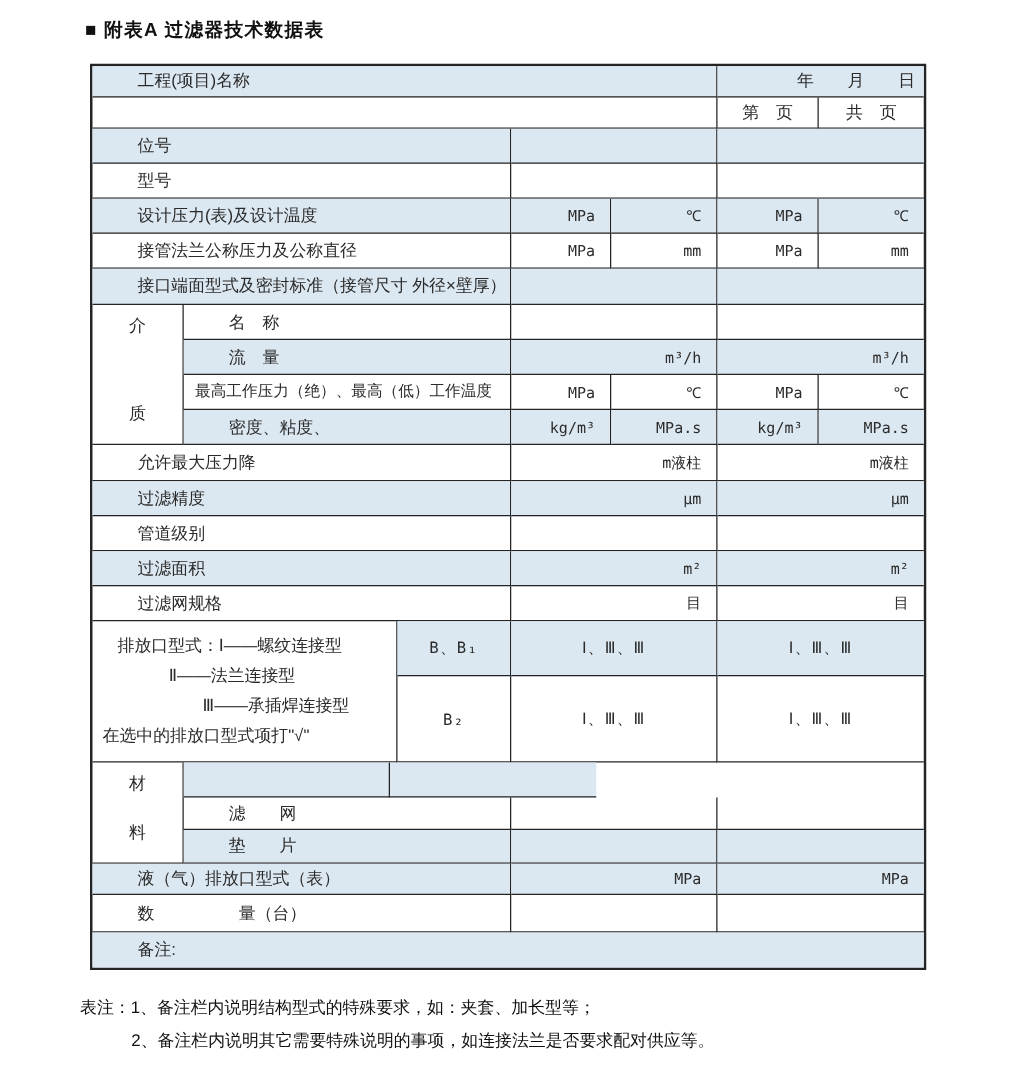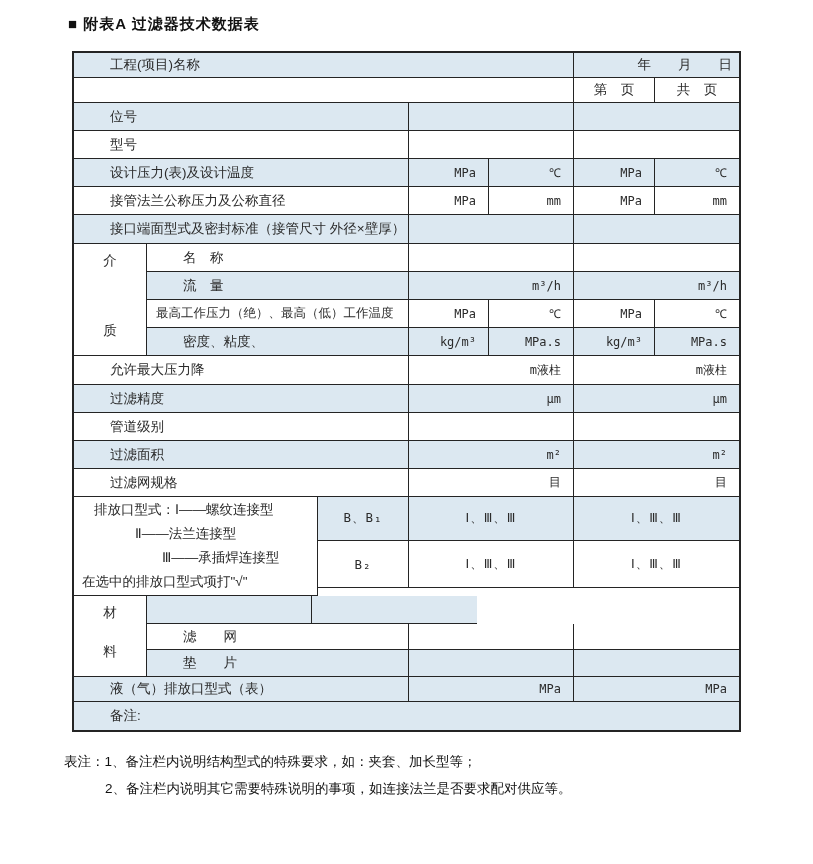--- a/index.html
+++ b/index.html
@@ -23,21 +23,21 @@
   .date { justify-content:flex-end; padding-right:7px; }
   .vlab { flex-direction:column; justify-content:space-between; align-items:center;
           padding:8px 0 15px; }
   .dlab { flex-direction:column; align-items:stretch; justify-content:center; padding:1px 0; }
   .dlab > div { line-height:24px; font-size:13.5px; }
   .dl1 { padding-left:20px; }
   .dl2 { padding-left:61px; }
   .dl3 { padding-left:88px; }
   .dl4 { padding-left:8px; }
   .h25{height:25px} .h26{height:26px} .h27{height:27px} .h28{height:28px}
-  .h29{height:29px} .h30{height:30px} .h44{height:44px} .h52{height:47px}
+  .h29{height:29px} .h30{height:30px} .h44{height:44px} .h52{height:69px}
   .w73{width:73px} .w80{width:80px} .w81{width:81px} .w84{width:84px} .w85{width:85px}
   .w91{width:91px} .w165{width:165px} .w244{width:244px} .w262{width:262px}
   .w335{width:335px} .w421{width:421px} .w500{width:500px} .w592{width:592px} .w665{width:665px}
   .notes { margin:16px 0 0 64px; font-size:13.5px; line-height:27px; color:#111; }
   .notes .indent { padding-left:41px; }
 </style>
 </head>
 <body>
 
 <div class="title">■ 附表A 过滤器技术数据表</div>
@@ -195,20 +195,25 @@
       </div>
     </div>
   </div>
 
   <div class="r h25">
     <div class="c lab w335 sh">液（气）排放口型式（表）</div>
     <div class="c unit w165 sh">MPa</div>
     <div class="c unit w165 sh nr">MPa</div>
   </div>
 
+  <div class="r h30">
+    <div class="c lab w335">数　　　　　量（台）</div>
+    <div class="c w165"></div>
+    <div class="c w165 nr"></div>
+  </div>
 
   <div class="r h28">
     <div class="c lab w665 sh nr nb">备注:</div>
   </div>
 
 </div>
 
 <div class="notes">
   <div>表注：1、备注栏内说明结构型式的特殊要求，如：夹套、加长型等；</div>
   <div class="indent">2、备注栏内说明其它需要特殊说明的事项，如连接法兰是否要求配对供应等。</div>

